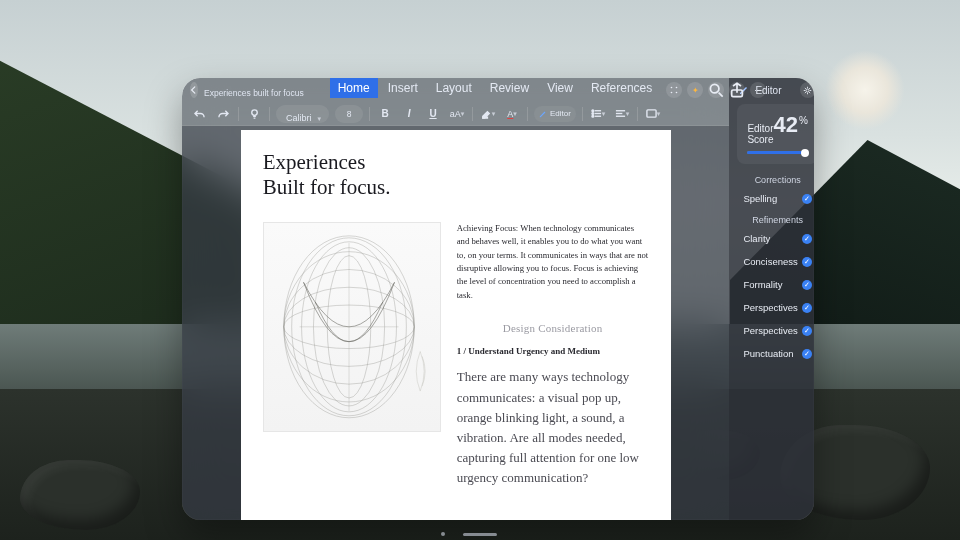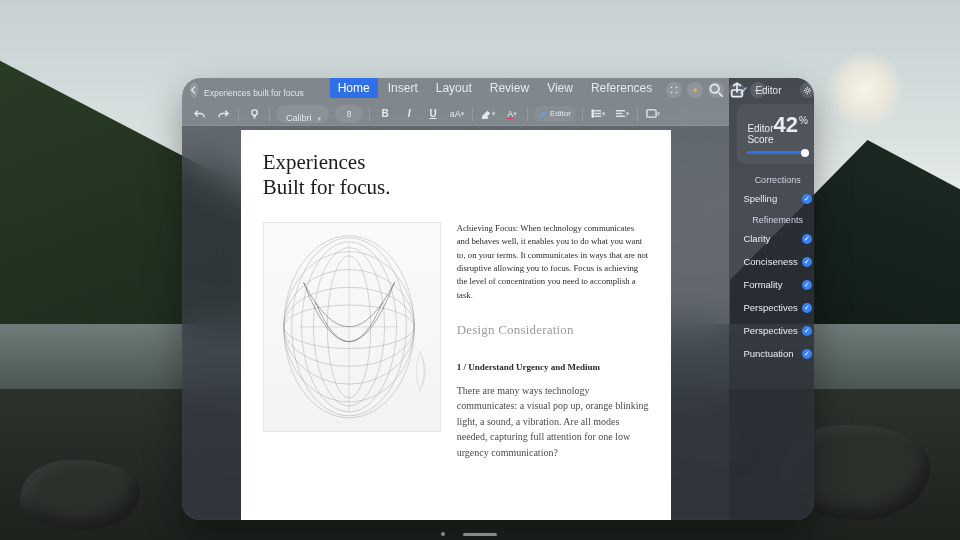--- a/index.html
+++ b/index.html
@@ -46,23 +46,23 @@
 
   .page-wrap{flex:1;background:rgba(50,55,65,.4);padding:4px 0 0 0;overflow:hidden;}
   .page{margin:0 auto;width:430px;height:100%;background:#fff;padding:20px 22px;color:#1a1a20;overflow:hidden;}
   .h1{font-family:Liberation Serif, serif;font-size:21px;line-height:1.18;margin-bottom:1px;}
   .h1 div:last-child{margin-bottom:22px;}
   .cols{display:flex;gap:16px;}
   .illus{flex:0 0 178px;height:210px;border:1px solid #e6e6e6;background:linear-gradient(#fafafa,#f3f3f3);position:relative;overflow:hidden;}
   .illus svg{position:absolute;inset:0;}
   .rcol{flex:1;font-size:8.7px;line-height:1.55;font-family:Georgia,serif;color:#2a2a30;}
   .rcol .lead b{font-weight:400;}
-  .dc-label{font-size:13px;color:#9a9aa2;margin:18px 0 20px;letter-spacing:.2px;}
+  .dc-label{font-size:11px;color:#9a9aa2;margin:18px 0 8px;letter-spacing:.2px;text-align:center;}
   .dc-head{font-size:9px;font-weight:700;margin-bottom:8px;}
-  .dc-body{font-size:10px;color:#4a4a52;}
+  .dc-body{font-size:13px;color:#4a4a52;}
 
   
   .panel{width:160px;background:rgba(45,48,56,.85);color:#e8ecf4;display:flex;flex-direction:column;font-size:10px;}
   .panel-head{height:24px;display:flex;align-items:center;gap:6px;padding:0 10px;font-size:10px;color:#dfe5f0;}
   .panel-head .settings{margin-left:auto;width:16px;height:16px;border-radius:50%;background:rgba(255,255,255,.12);display:flex;align-items:center;justify-content:center;}
   .score-card{background:rgba(255,255,255,.06);border-radius:8px;margin:2px 8px 6px;padding:8px 10px 10px;}
   .score-card .row1{display:flex;align-items:baseline;justify-content:space-between;}
   .score-label{font-size:10px;}
   .score-val{font-size:22px;font-weight:600;}
   .score-val sup{font-size:10px;font-weight:400;margin-left:1px;}

